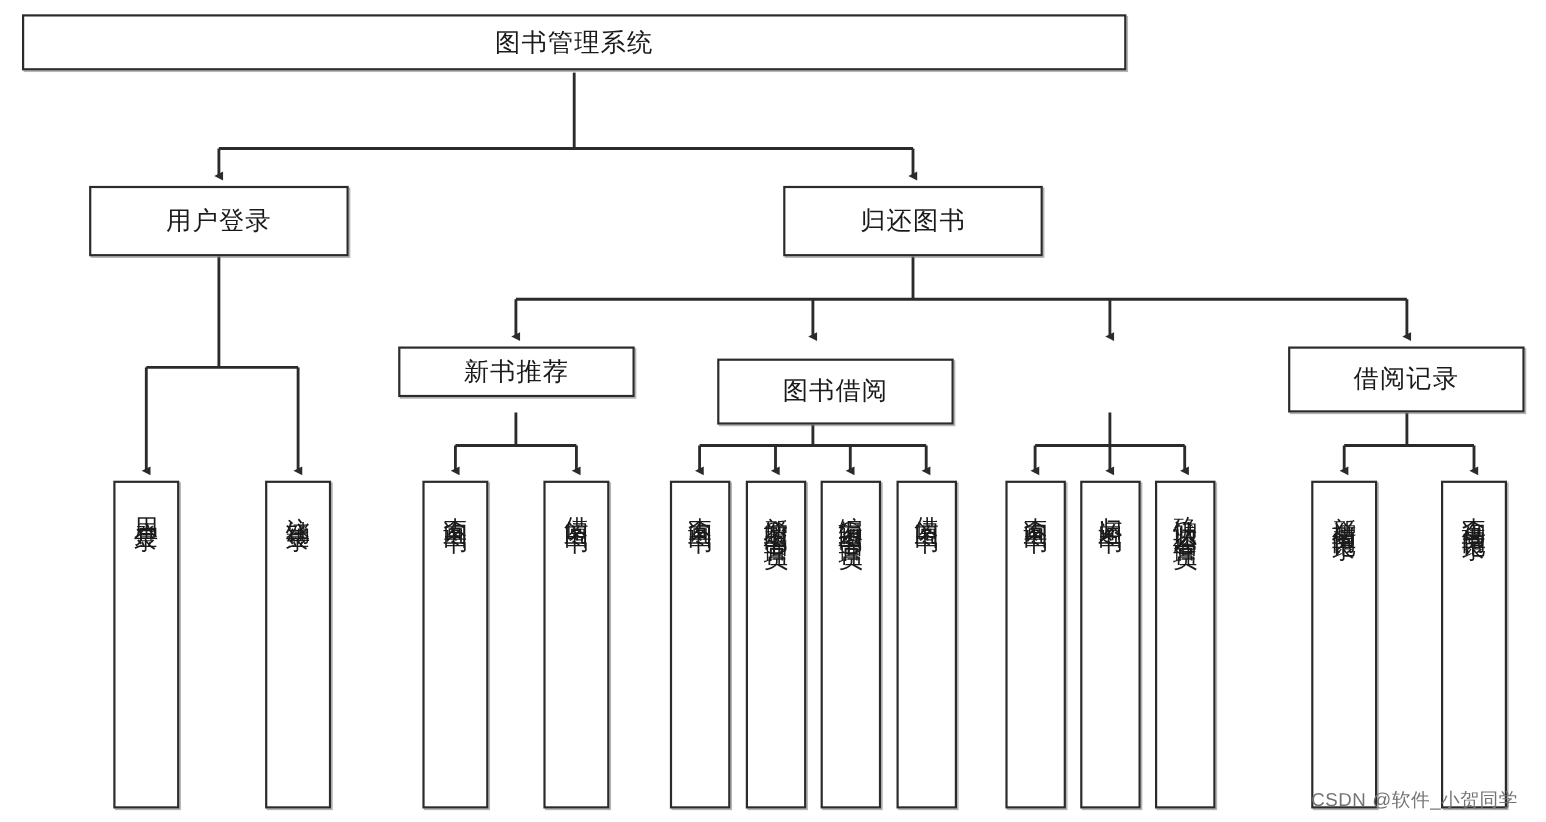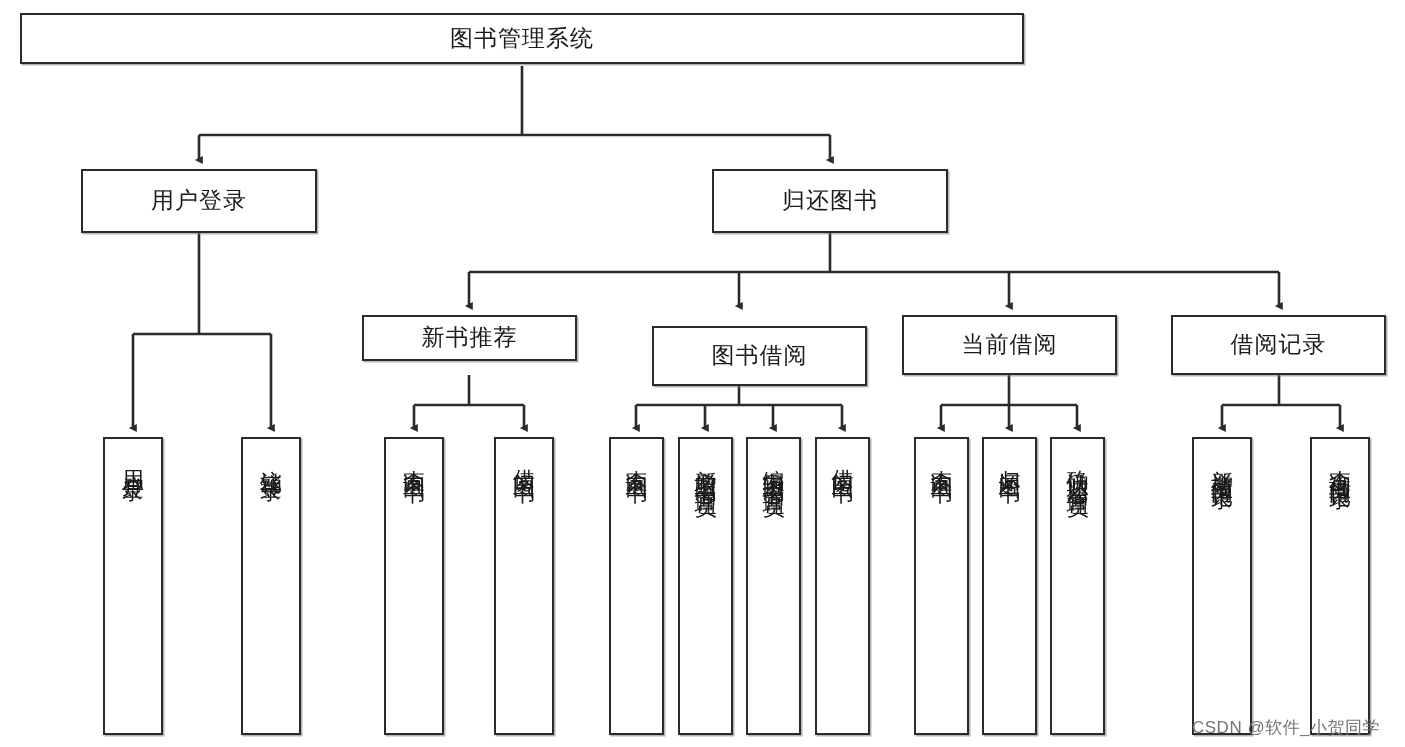--- a/index.html
+++ b/index.html
@@ -137,23 +137,20 @@
   </div>
 
   <div class="node node-h" style="left:362px; top:315px; width:215px; height:46px;">
     <span class="node-label">新书推荐</span>
   </div>
 
   <div class="node node-h" style="left:632px; top:326px; width:215px; height:60px;margin-left:20px;">
     <span class="node-label">图书借阅</span>
   </div>
 
-  <div class="node node-h" style="left:902px; top:315px; width:215px; height:60px;">
-    <span class="node-label">当前借阅</span>
-  </div>
 
   <div class="node node-h" style="left:1171px; top:315px; width:215px; height:60px;justify-content:center;">
     <span class="node-label">借阅记录</span>
   </div>
 
   <div class="node node-v" style="left:103px; top:437px; width:60px; height:298px;">
     <span class="node-label">用户登录</span>
   </div>
 
   <div class="node node-v" style="left:241px; top:437px; width:60px; height:298px;">

